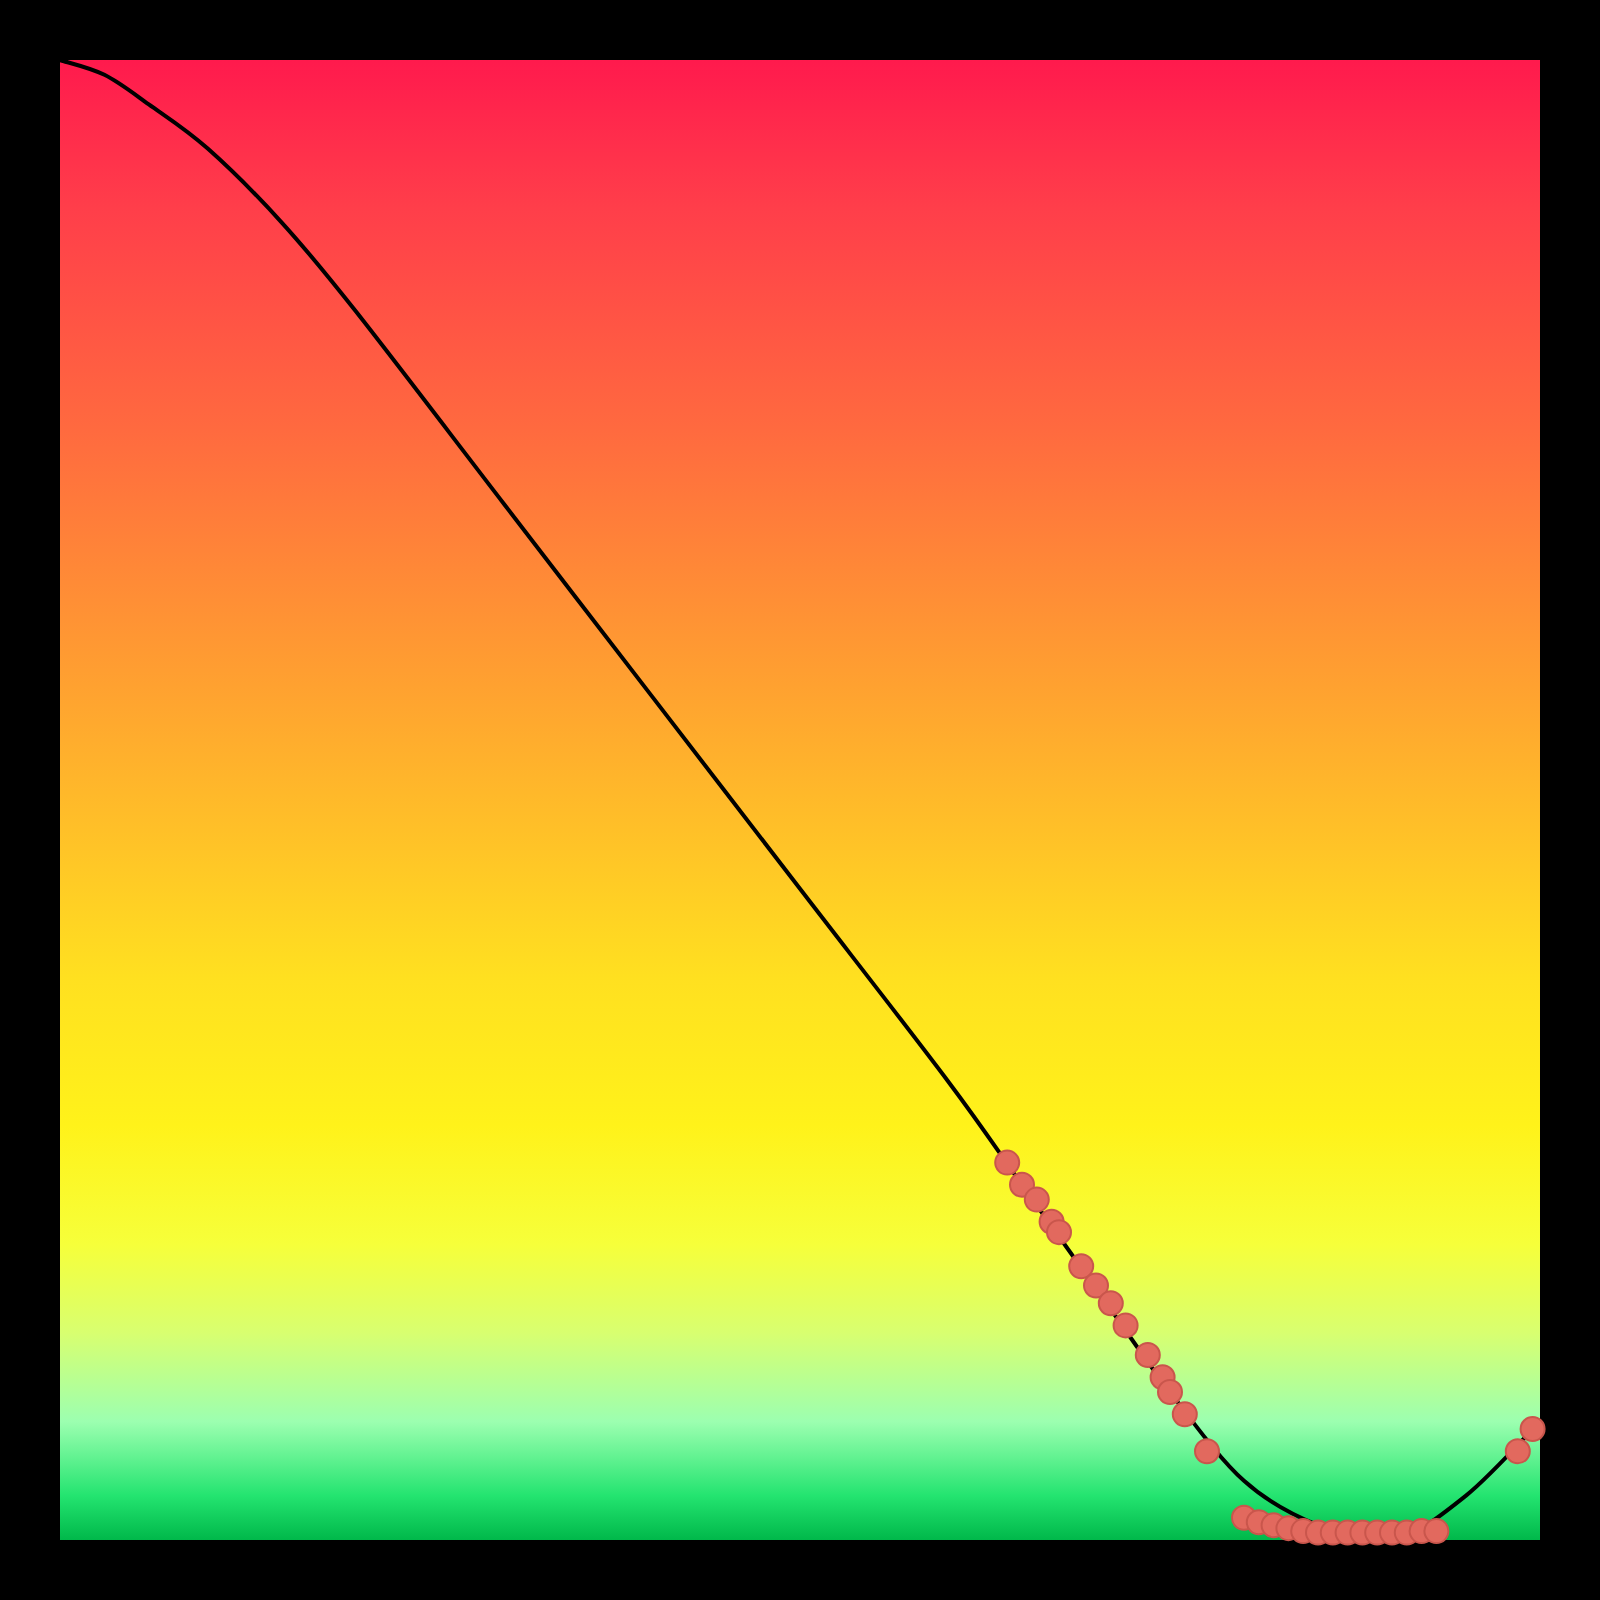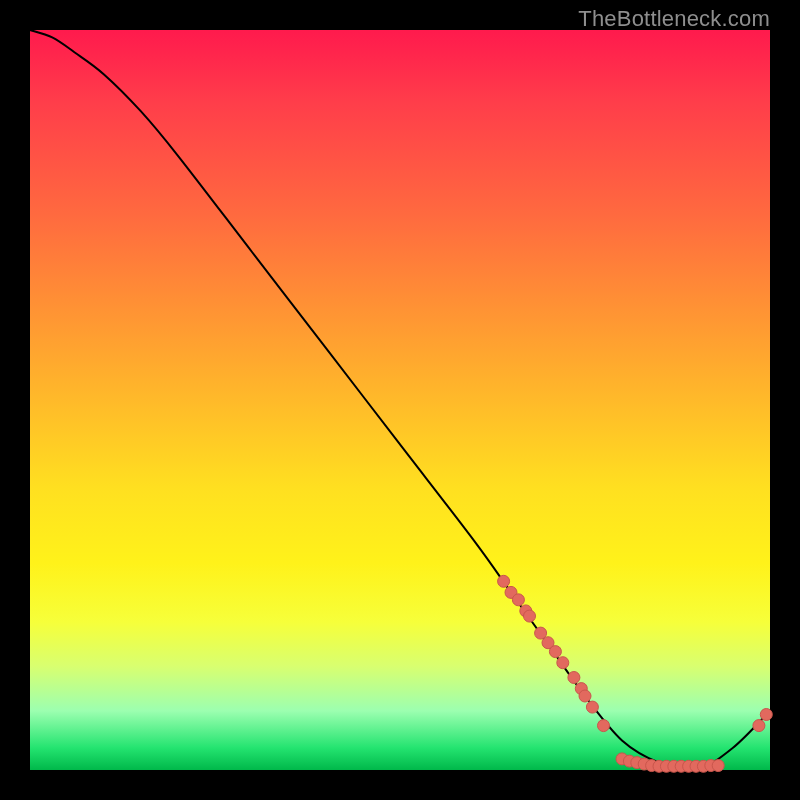--- a/index.html
+++ b/index.html
@@ -54,21 +54,20 @@
     color: #8e8e8e;
     font-size: 22px;
     letter-spacing: 0.2px;
   }
 </style>
 </head>
 <body>
 
 <div id="stage">
 
-  <div id="attribution">TheBottleneck.com</div>
 
   <div id="plot-area">
     <svg id="curve-svg" viewBox="0 0 740 740" preserveAspectRatio="none">
       <path id="curve-path" fill="none" stroke="#000000" stroke-width="2" stroke-linecap="round" stroke-linejoin="round" d="M 0.00 0.00 C 3.70 1.23, 14.80 3.70, 22.20 7.40 C 29.60 11.10, 35.77 16.03, 44.40 22.20 C 53.03 28.37, 62.90 34.53, 74.00 44.40 C 85.10 54.27, 98.67 67.83, 111.00 81.40 C 123.33 94.97, 129.50 102.37, 148.00 125.80 C 166.50 149.23, 197.33 189.93, 222.00 222.00 C 246.67 254.07, 271.33 286.13, 296.00 318.20 C 320.67 350.27, 345.33 382.33, 370.00 414.40 C 394.67 446.47, 425.50 485.93, 444.00 510.60 C 462.50 535.27, 468.67 545.13, 481.00 562.40 C 493.33 579.67, 505.67 596.93, 518.00 614.20 C 530.33 631.47, 542.67 649.97, 555.00 666.00 C 567.33 682.03, 579.67 699.30, 592.00 710.40 C 604.33 721.50, 616.67 727.67, 629.00 732.60 C 641.33 737.53, 653.67 742.47, 666.00 740.00 C 678.33 737.53, 690.67 727.67, 703.00 717.80 C 715.33 707.93, 733.83 686.97, 740.00 680.80"></path>
       <g id="markers">
           <circle cx="473.60" cy="551.30" r="6" fill="#e2695e" stroke="#c9564c" stroke-width="1"></circle>
           <circle cx="481.00" cy="562.40" r="6" fill="#e2695e" stroke="#c9564c" stroke-width="1"></circle>
           <circle cx="488.40" cy="569.80" r="6" fill="#e2695e" stroke="#c9564c" stroke-width="1"></circle>
           <circle cx="495.80" cy="580.90" r="6" fill="#e2695e" stroke="#c9564c" stroke-width="1"></circle>
           <circle cx="499.50" cy="586.08" r="6" fill="#e2695e" stroke="#c9564c" stroke-width="1"></circle>

